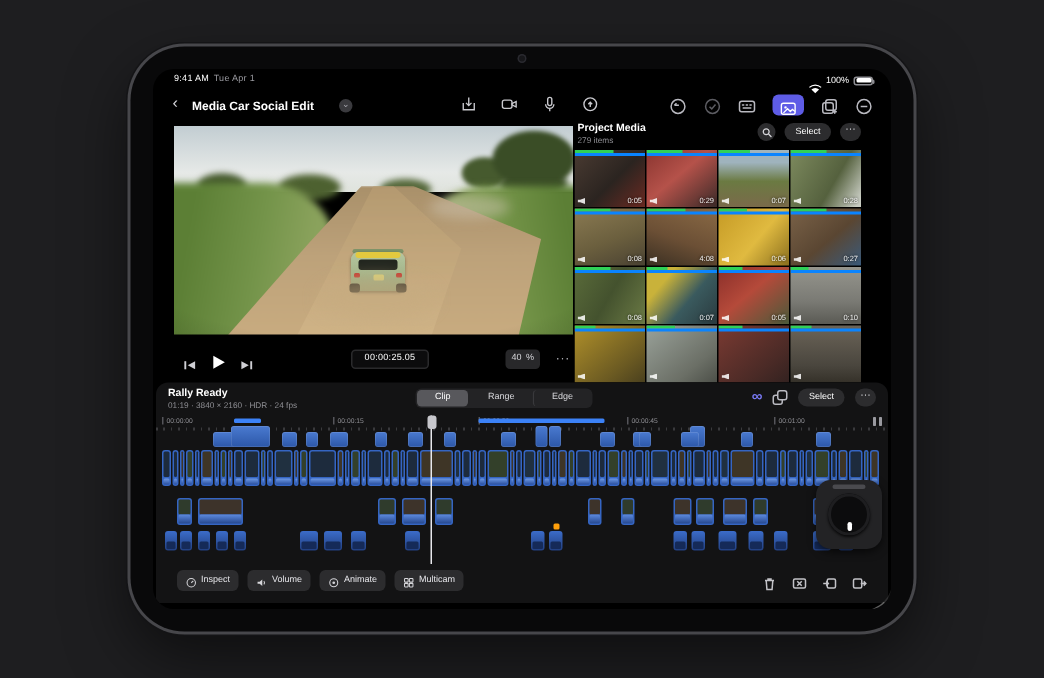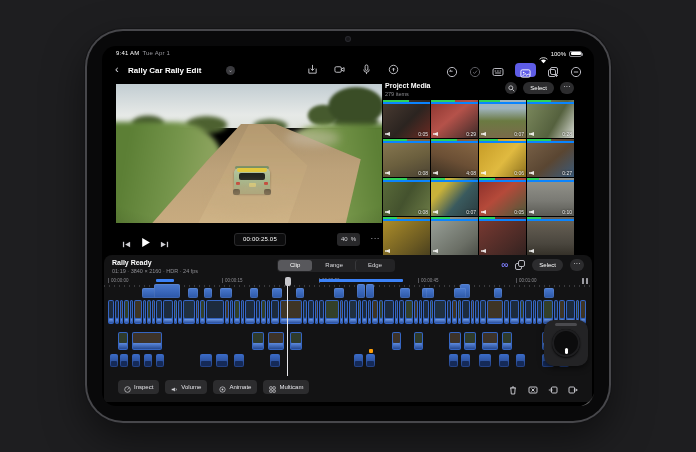--- a/index.html
+++ b/index.html
@@ -213,21 +213,21 @@
         </span>
         <span class="pct" data-interactable="false">100%</span>
         <span class="batt" data-interactable="false">
             <i></i>
           </span>
       </div>
     </div>
 
     <div class="toolbar" data-interactable="false">
       <span class="back" data-interactable="true">‹</span>
-      <span class="proj-title" data-interactable="true">Rally Car Rally Edit</span>
+      <span class="proj-title" data-interactable="true">Media Car Social Edit</span>
       <span class="title-badge" data-interactable="true">⌄</span>
       <div class="center-icons">
         <span class="ic" data-interactable="true">
             <svg viewBox="0 0 12 12" fill="none" stroke="#c9c9ce" stroke-width="1">
               <path d="M2 5v5h8V5"></path>
               <path d="M6 1v6M4 5l2 2 2-2"></path>
             </svg>
           </span>
         <span class="ic" data-interactable="true">
             <svg viewBox="0 0 12 12" fill="none" stroke="#c9c9ce" stroke-width="1">

